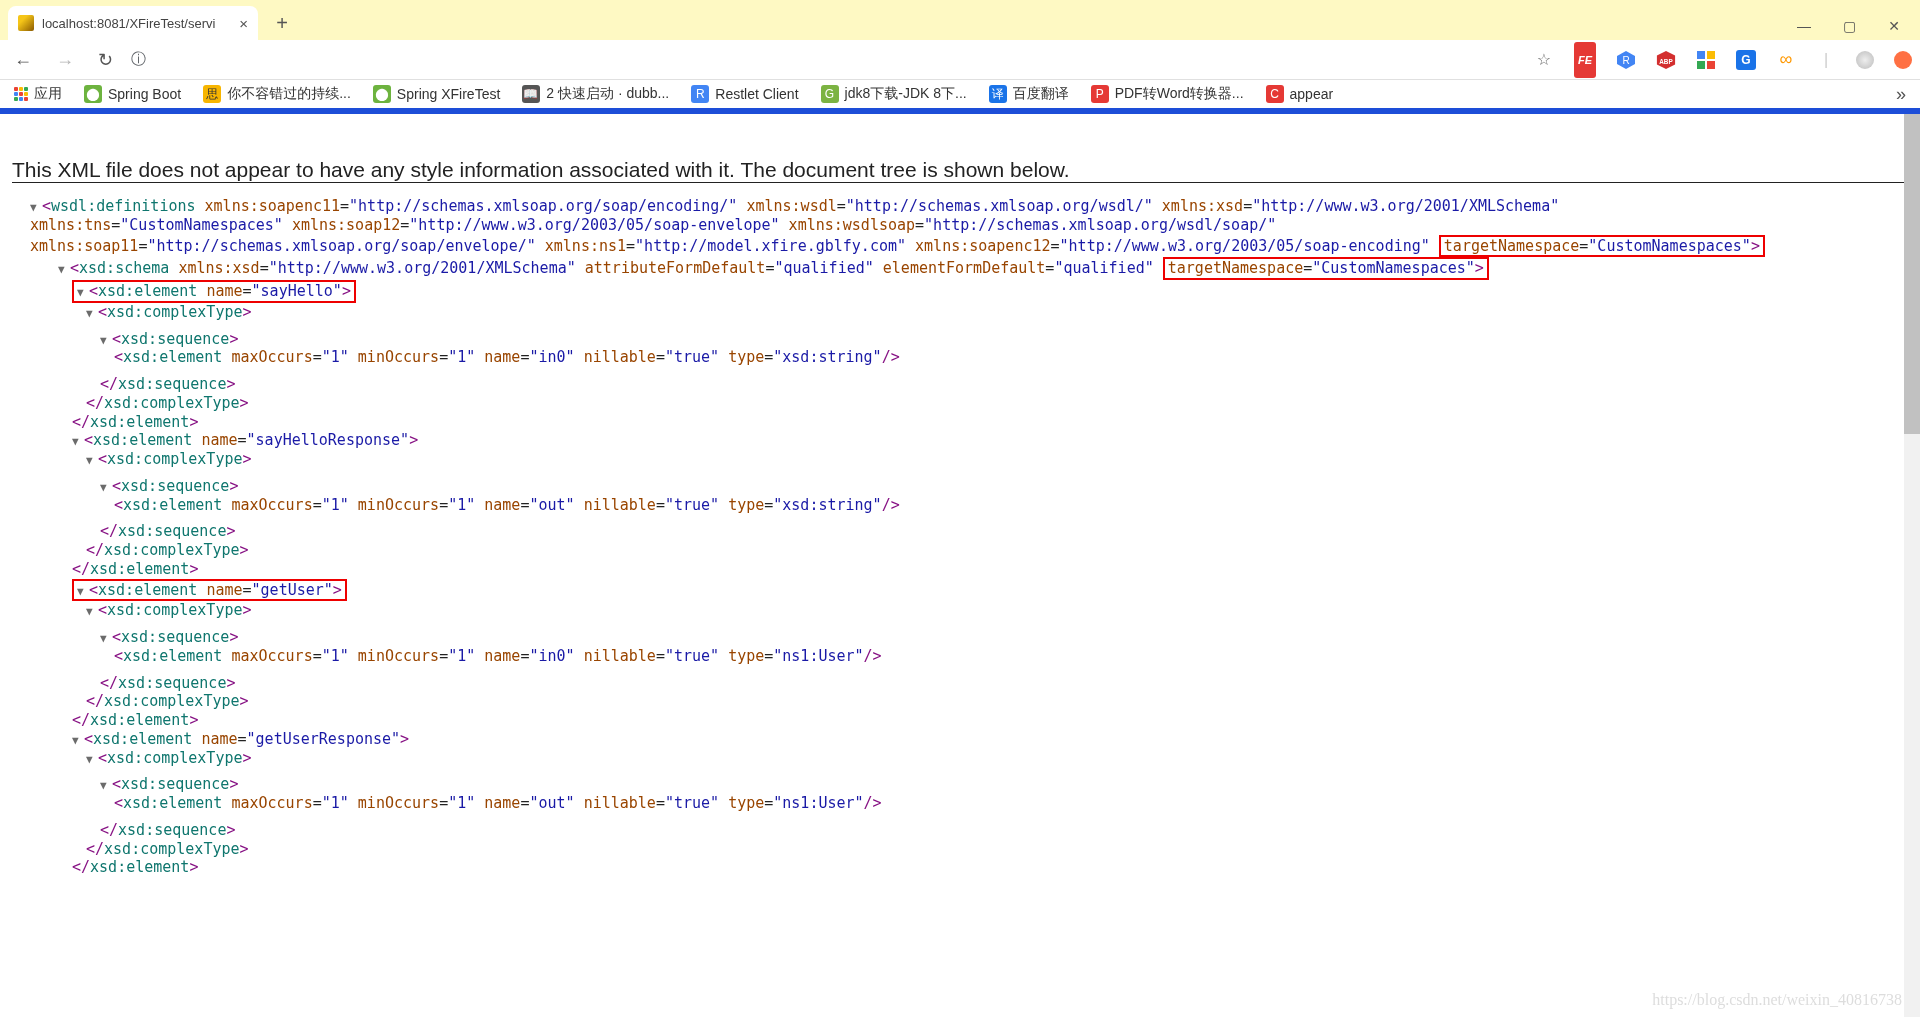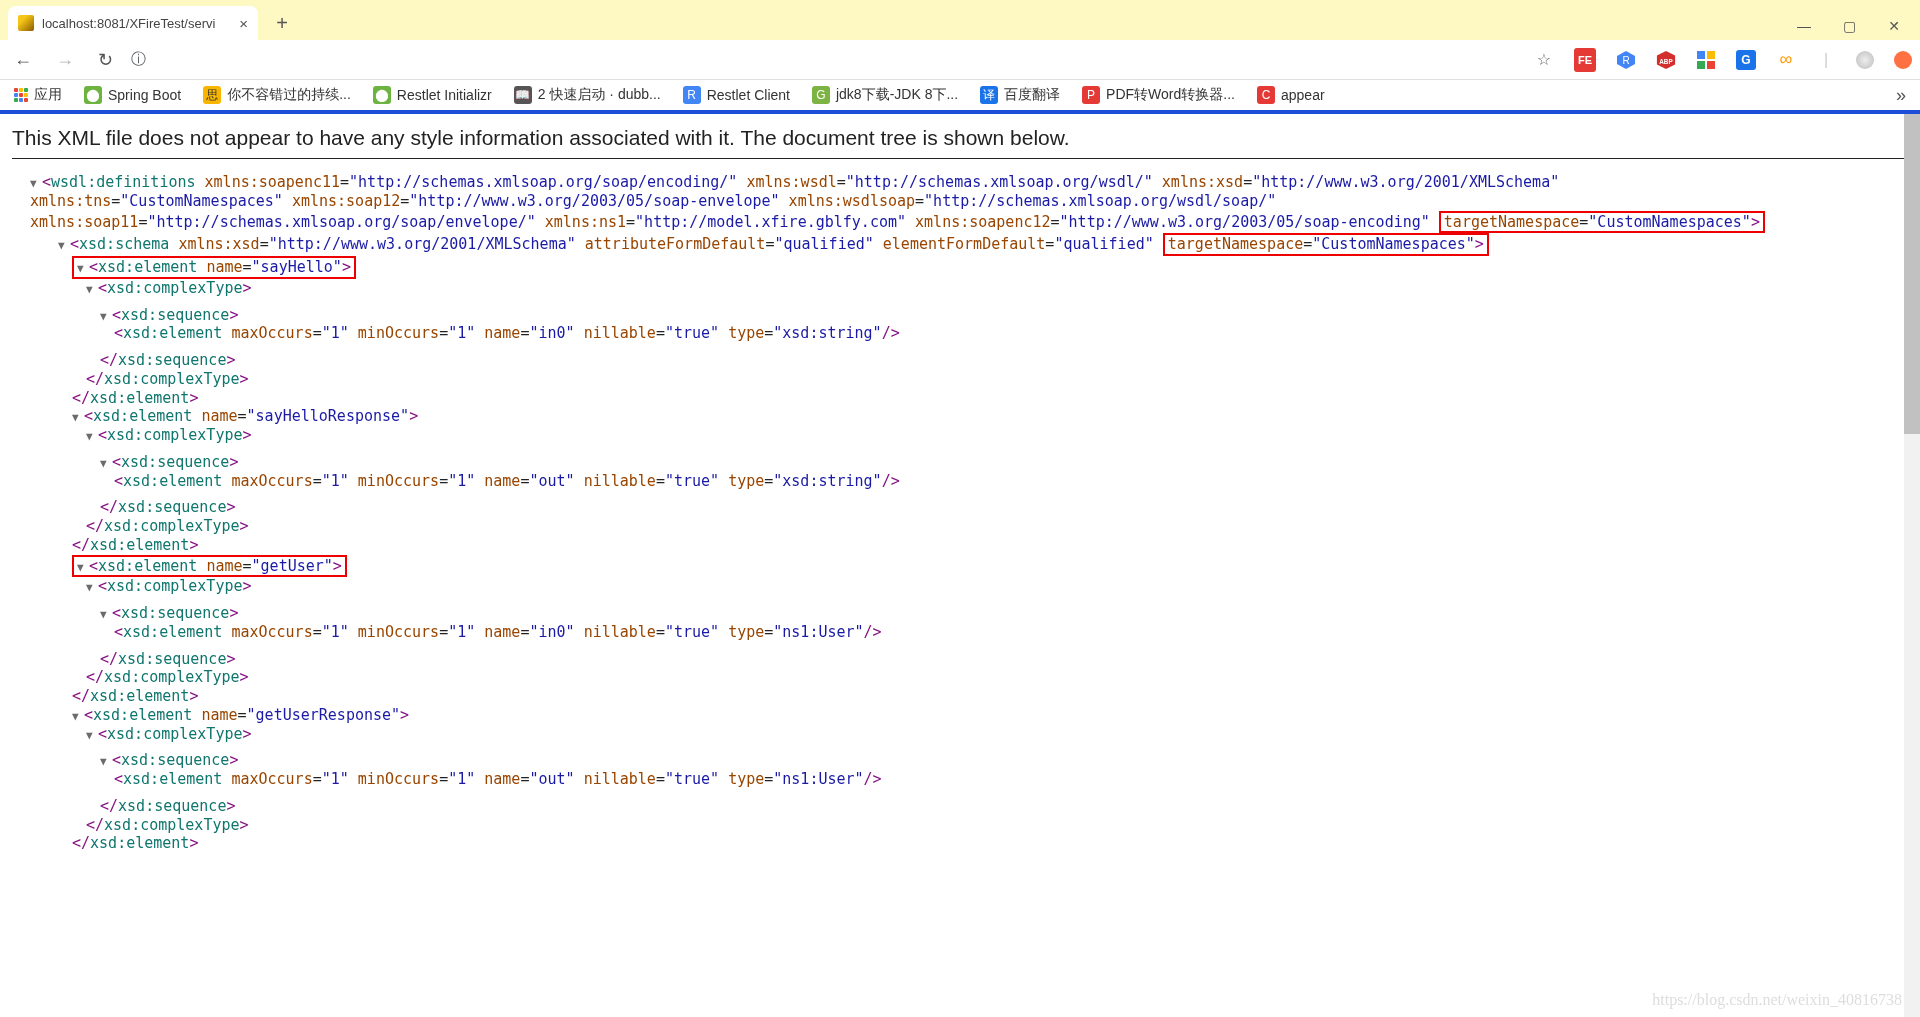--- a/index.html
+++ b/index.html
@@ -15,39 +15,39 @@
 
   .addrbar { height: 40px; background: #fff; border-bottom: 1px solid #e0e0e0; display: flex; align-items: center; padding: 0 8px; gap: 12px; }
   .navbtn { color: #555; font-size: 18px; padding: 2px 6px; cursor: pointer; }
   .navbtn.disabled { color: #b5b5b5; }
   .siteinfo { color: #5f6368; font-size: 15px; display: flex; align-items: center; }
   .urlbox { font-size: 17px; color: #222; display: flex; align-items: center; }
   .urlbox .host { color: #202124; }
   .urlbox .port, .urlbox .path { color: #5f6368; }
   .spacer { flex: 1; }
   .addricon { width: 20px; height: 20px; display: flex; align-items: center; justify-content: center; font-size: 16px; margin-left: 8px; color: #666; }
-  .ext-red { background:#e53935; color:#fff; border-radius:3px; width:22px; height:24px; font-size:11px; font-weight:bold; display:flex; align-items:center; justify-content:center; }
+  .ext-red { background:#e53935; color:#fff; border-radius:3px; width:22px; height:36px; font-size:11px; font-weight:bold; display:flex; align-items:center; justify-content:center;font-style:italic; }
   .ext-blue { background:#1a73e8; color:#fff; border-radius:3px; width:20px; height:20px; font-size:12px; font-weight:bold; display:flex; align-items:center; justify-content:center; }
   .ext-hex { width:20px; height:20px; }
   .ext-orange { width:18px; height:18px; background:#ff7043; border-radius:50%; }
   .ext-gray { width:18px; height:18px; background:radial-gradient(#eee,#bbb); border-radius:50%; }
 
-  .bookmarks { height: 34px; background: #fff; border-bottom: 4px solid #1d4ed8; display: flex; align-items: center; padding: 0 14px; gap: 22px; font-size: 14px; color: #333; }
+  .bookmarks { height: 34px; background: #fff; border-bottom: 6px solid #1d4ed8; display: flex; align-items: center; padding: 0 14px; gap: 22px; font-size: 14px; color: #333; }
   .bm { display: flex; align-items: center; gap: 6px; cursor: pointer; white-space: nowrap; }
   .bm-icon { width: 18px; height: 18px; border-radius: 3px; display:flex; align-items:center; justify-content:center; font-size:12px; color:#fff; }
   .apps-icon { display: grid; grid-template-columns: repeat(3,4px); grid-template-rows: repeat(3,4px); gap: 1px; }
   .apps-icon span:nth-child(1){background:#ea4335;} .apps-icon span:nth-child(2){background:#fbbc04;} .apps-icon span:nth-child(3){background:#34a853;}
   .apps-icon span:nth-child(4){background:#4285f4;} .apps-icon span:nth-child(5){background:#ea4335;} .apps-icon span:nth-child(6){background:#fbbc04;}
   .apps-icon span:nth-child(7){background:#34a853;} .apps-icon span:nth-child(8){background:#4285f4;} .apps-icon span:nth-child(9){background:#ea4335;}
   .apps-icon span { width:4px; height:4px; border-radius:1px; }
   .bm-more { margin-left:auto; color:#555; font-size:18px; }
 
   
   .content { padding: 12px 12px 0 12px; font-family: "Microsoft YaHei", Arial, sans-serif; }
-  .banner { font-size: 21px; color: #222; padding-bottom: 8px; border-bottom: 1px solid #222; margin-bottom: 14px; }
+  .banner { font-size: 21px; color: #222; border-bottom: 1px solid #222; margin-bottom: 14px; margin-top: 32px; }
 
   .xml { font-family: "NSimSun", "SimSun", "Consolas", monospace; font-size: 15px; line-height: 1.25; white-space: nowrap; padding-left: 4px; }
   .ln { display: block; }
   .i1 { padding-left: 14px; } .i2 { padding-left: 28px; } .i3 { padding-left: 42px; }
   .i4 { padding-left: 56px; } .i5 { padding-left: 70px; } .i6 { padding-left: 84px; margin-top: 8px; } .i7 { padding-left: 98px; }
   .tri { color: #6b6b6b; font-size: 11px; display: inline-block; width: 12px; cursor: pointer; user-select:none; }
   .tag { color: #0f766e; }
   .attr { color: #994500; }
   .val { color: #1a1aa6; }
   .brkt { color: #871284; }
@@ -128,21 +128,21 @@
   <div class="bm">
       <span class="bm-icon" style="background:#6db33f;">⬤</span>
       <span>Spring Boot</span>
     </div>
   <div class="bm">
       <span class="bm-icon" style="background:#f7b500;color:#333;">思</span>
       <span>你不容错过的持续...</span>
     </div>
   <div class="bm">
       <span class="bm-icon" style="background:#6db33f;">⬤</span>
-      <span>Restlet Initializr</span>
+      <span>Spring XFireTest</span>
     </div>
   <div class="bm">
       <span class="bm-icon" style="background:#555;">📖</span>
       <span>2 快速启动 · dubb...</span>
     </div>
   <div class="bm">
       <span class="bm-icon" style="background:#4285f4;">R</span>
       <span>Restlet Client</span>
     </div>
   <div class="bm">

